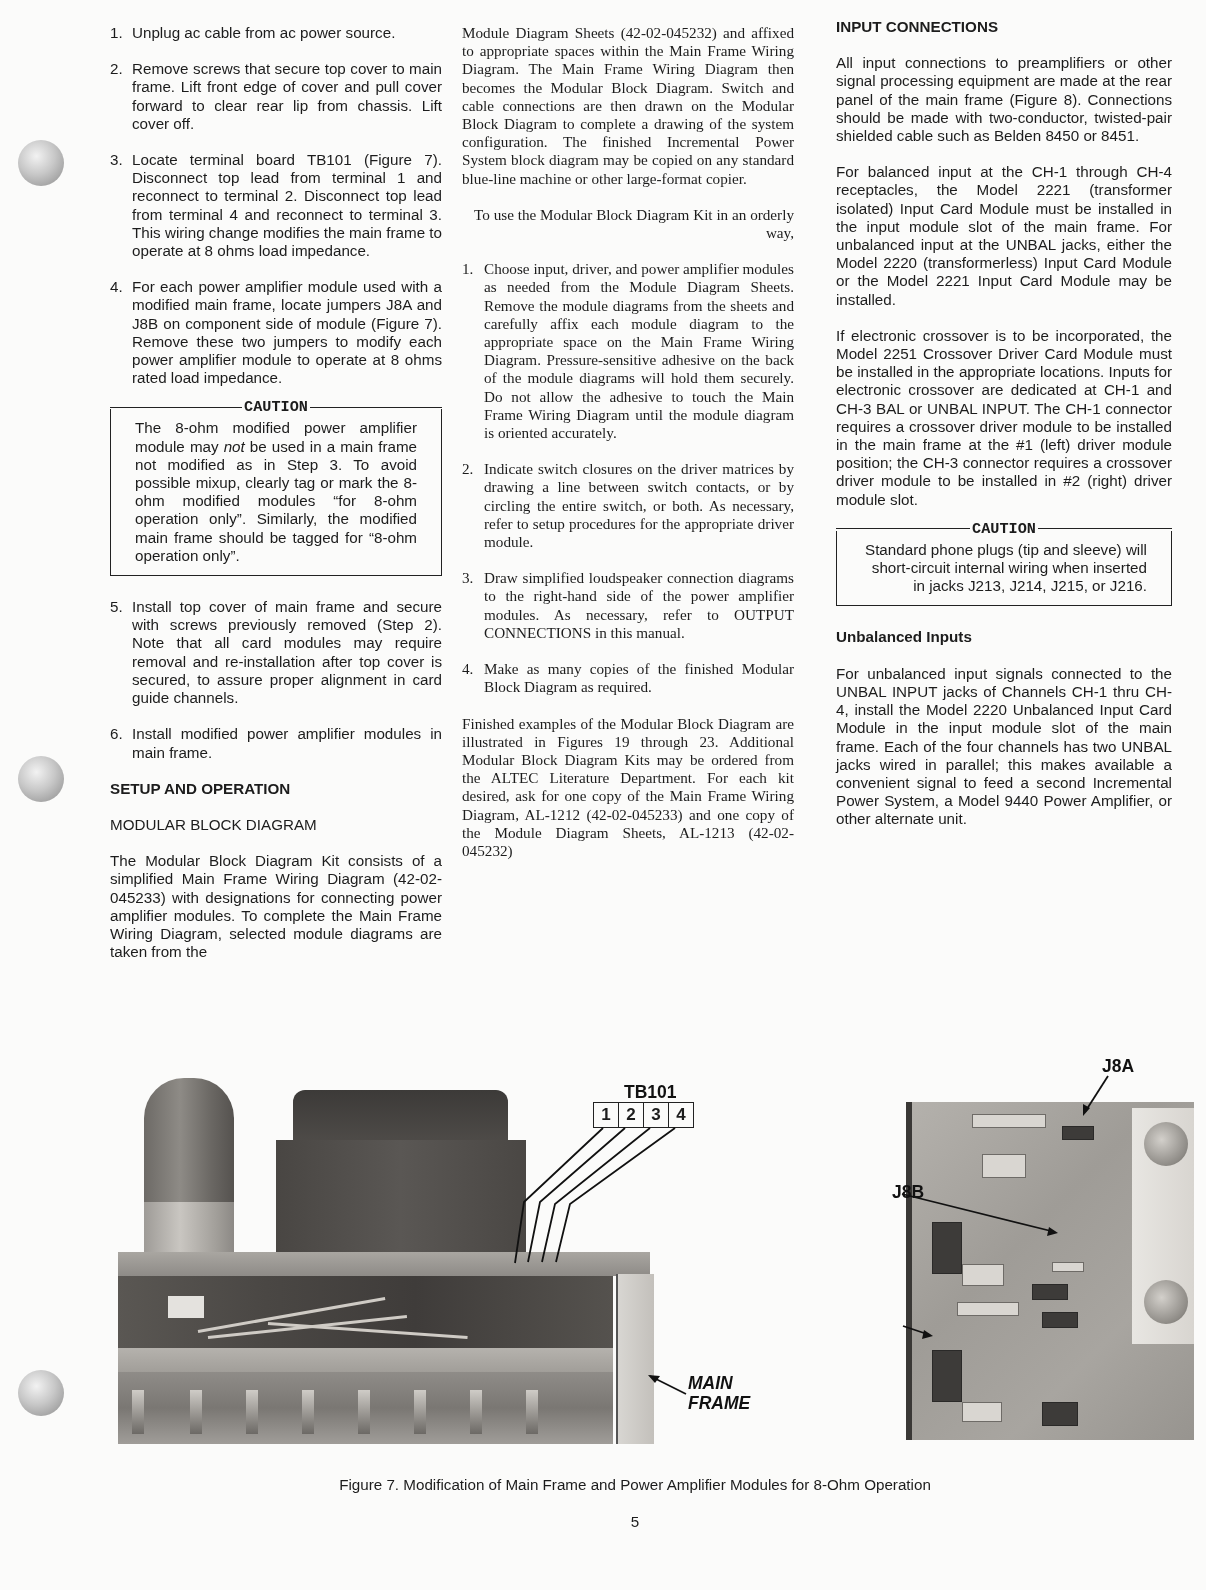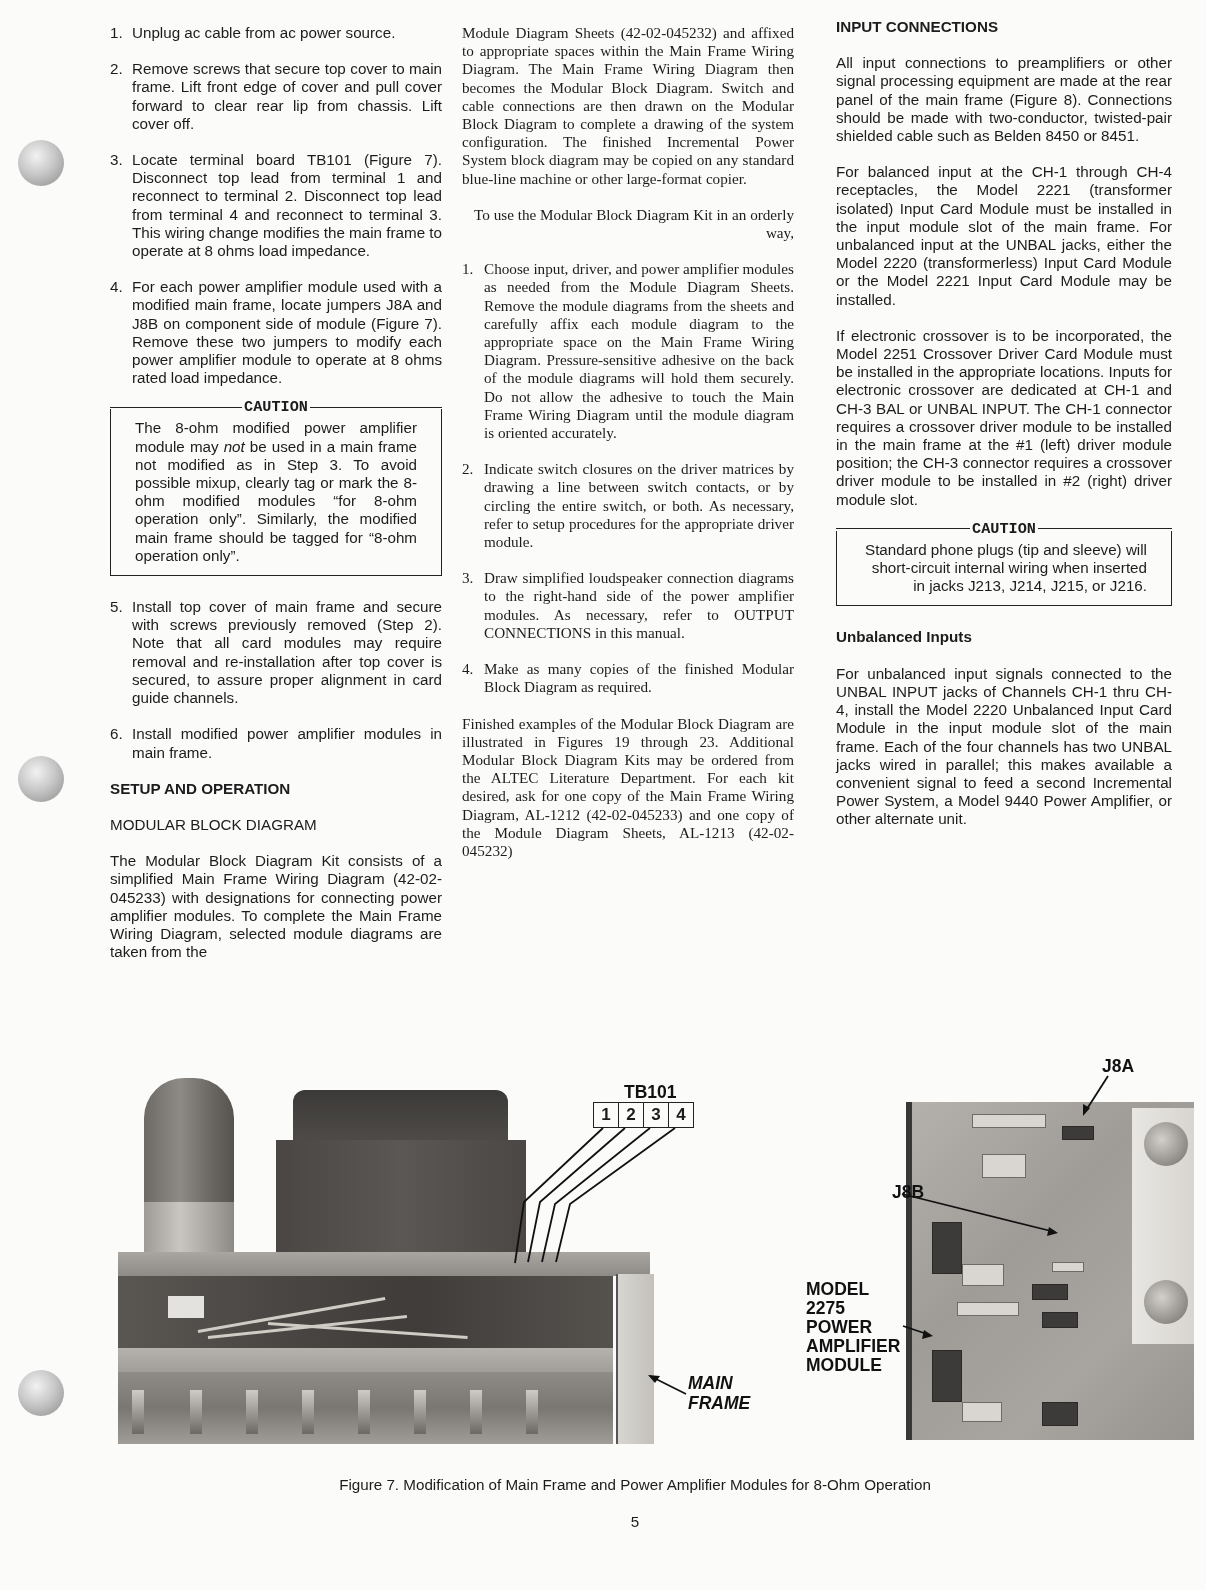--- a/index.html
+++ b/index.html
@@ -266,27 +266,20 @@
     </div>
 
   <div class="lbl" style="left:688px;top:333px;font-style:italic;">
     <div>MAIN</div>
     <div>FRAME</div>
   </div>
 
   <div class="lbl" style="left:1102px;top:16px;">J8A</div>
   <div class="lbl" style="left:856px;top:142px;margin-left:36px;">J8B</div>
 
-  <div id="module-label" class="lbl" style="left:806px;top:240px;line-height:19px;">
-      <div>MODEL</div>
-      <div>2275</div>
-      <div>POWER</div>
-      <div>AMPLIFIER</div>
-      <div>MODULE</div>
-    </div>
 
   <svg id="fig-svg" viewBox="0 0 1206 420">
     <g stroke="#111" stroke-width="1.8" fill="none">
       <polyline points="603,88 524,162 515,223"></polyline>
       <polyline points="625,88 540,162 528,222"></polyline>
       <polyline points="650,88 555,164 542,222"></polyline>
       <polyline points="675,88 570,164 556,222"></polyline>
       <line x1="686" y1="354" x2="650" y2="336"></line>
       <line x1="1108" y1="36" x2="1085" y2="72"></line>
       <line x1="902" y1="154" x2="1055" y2="192"></line>

